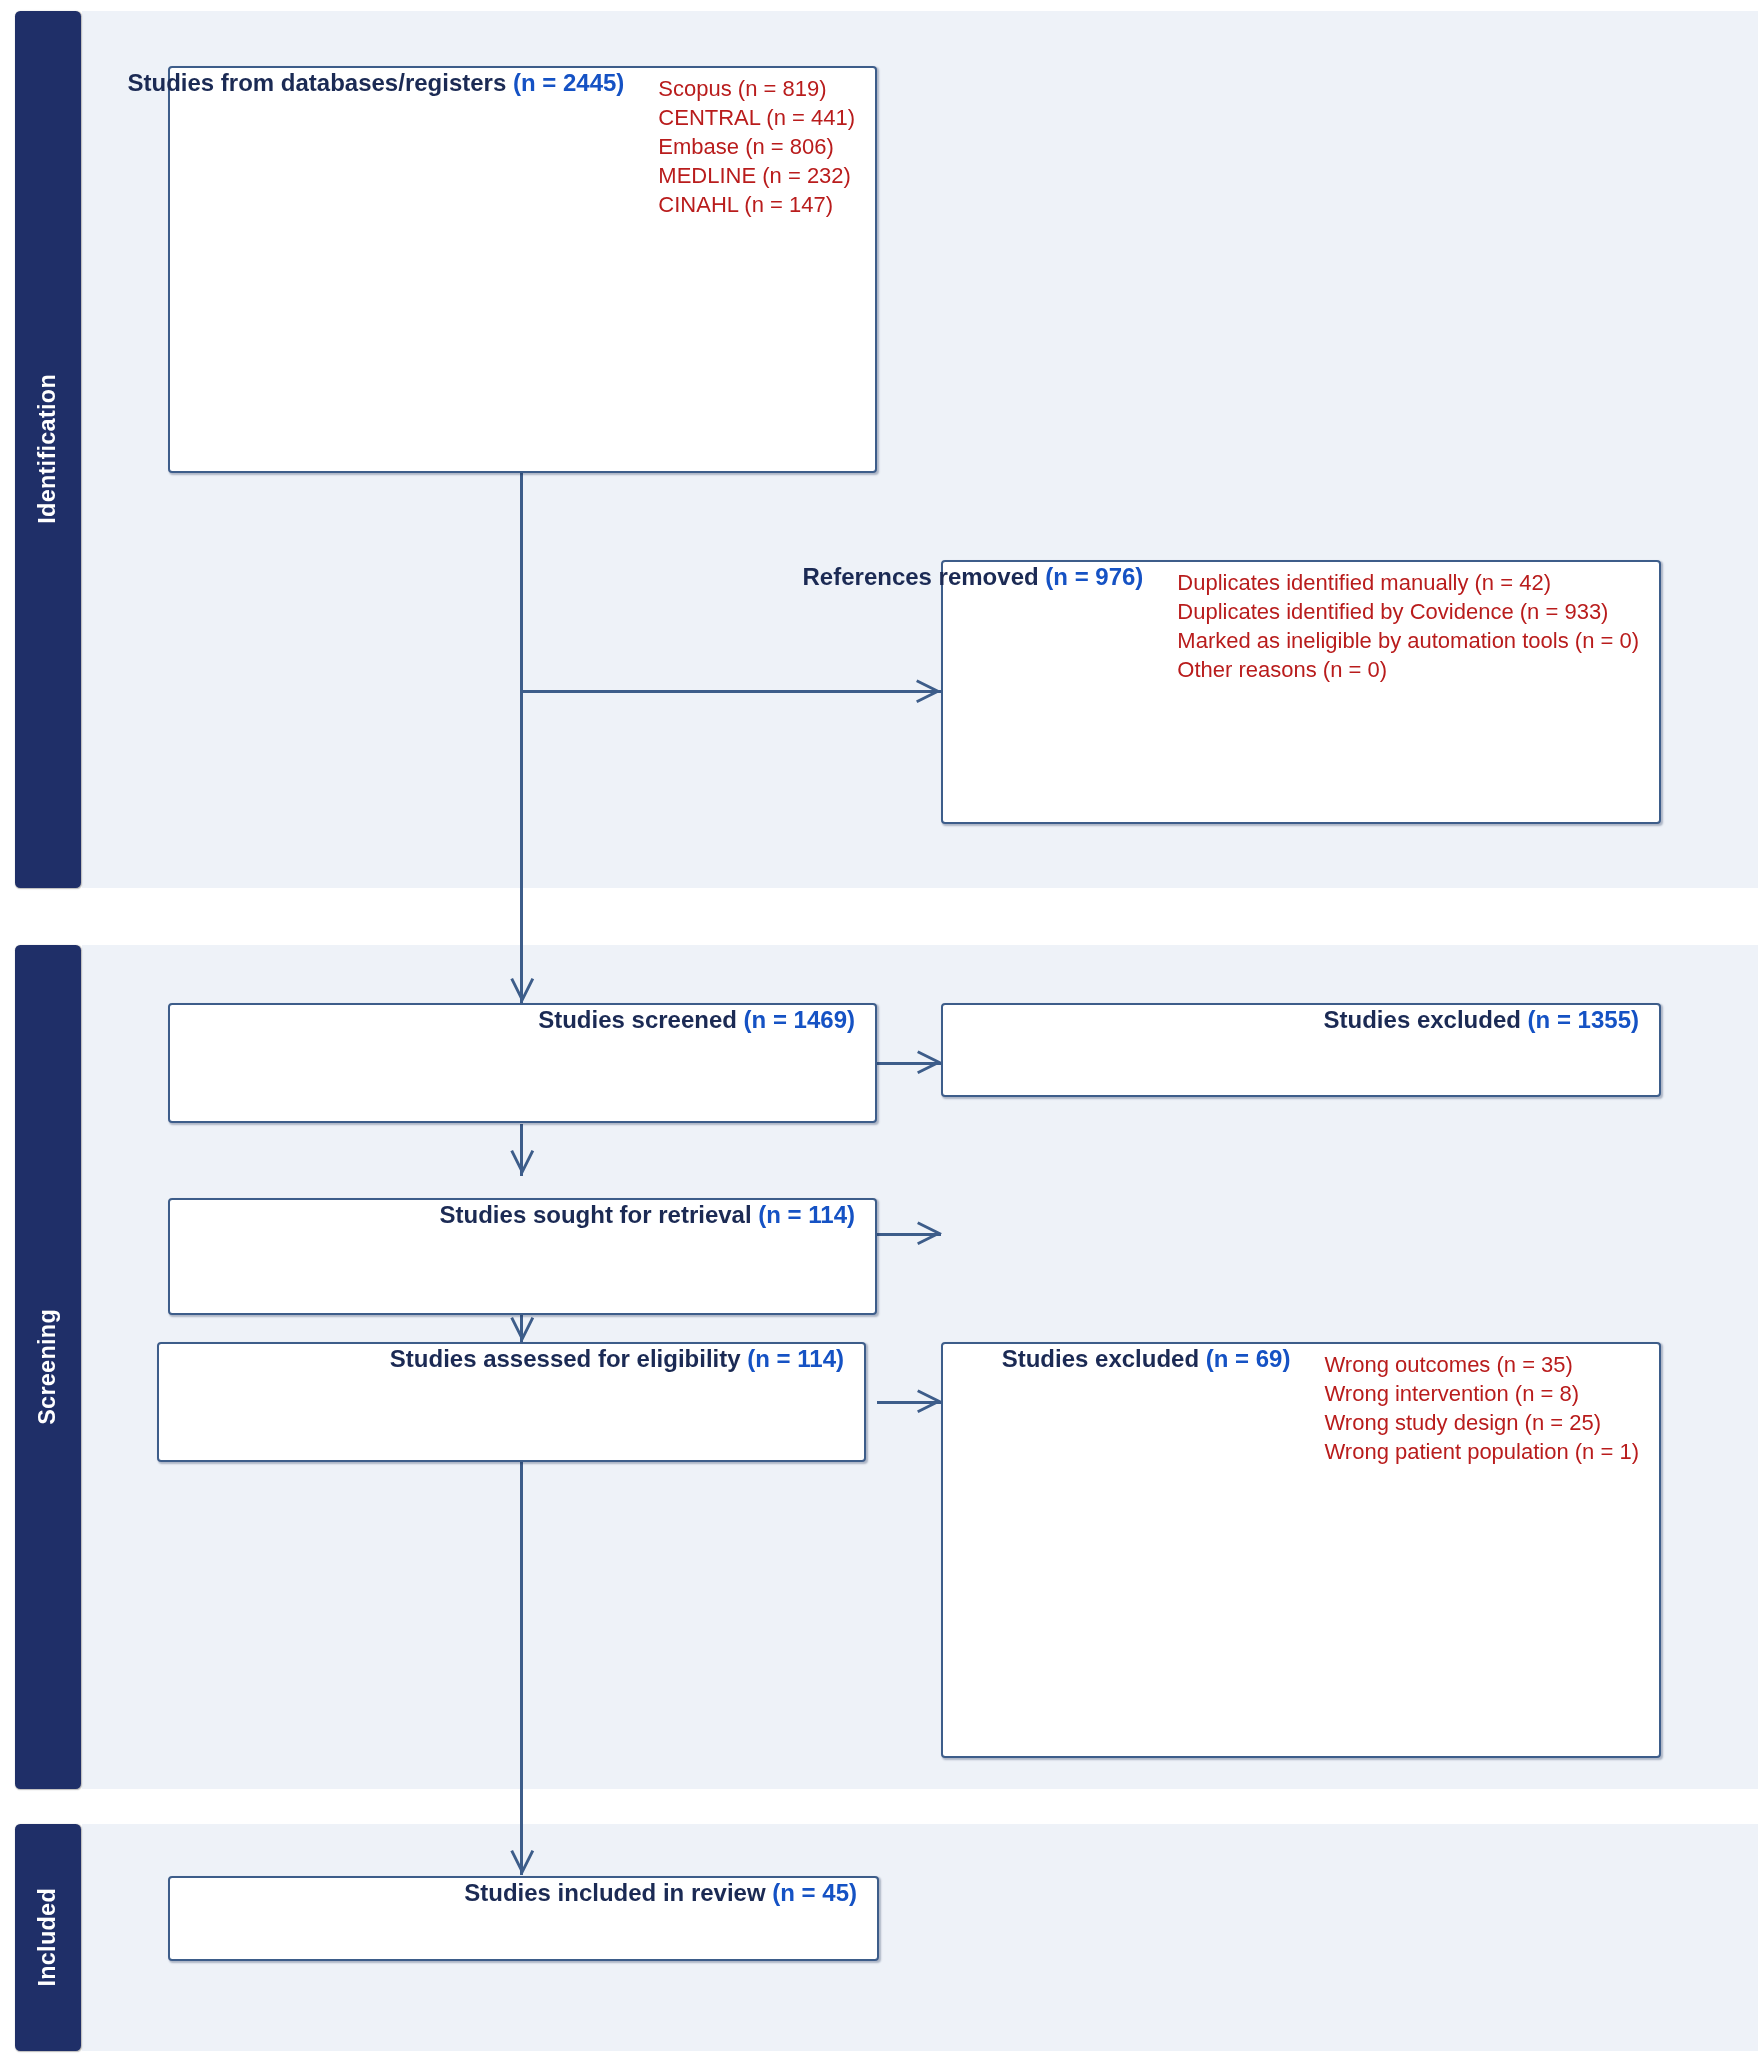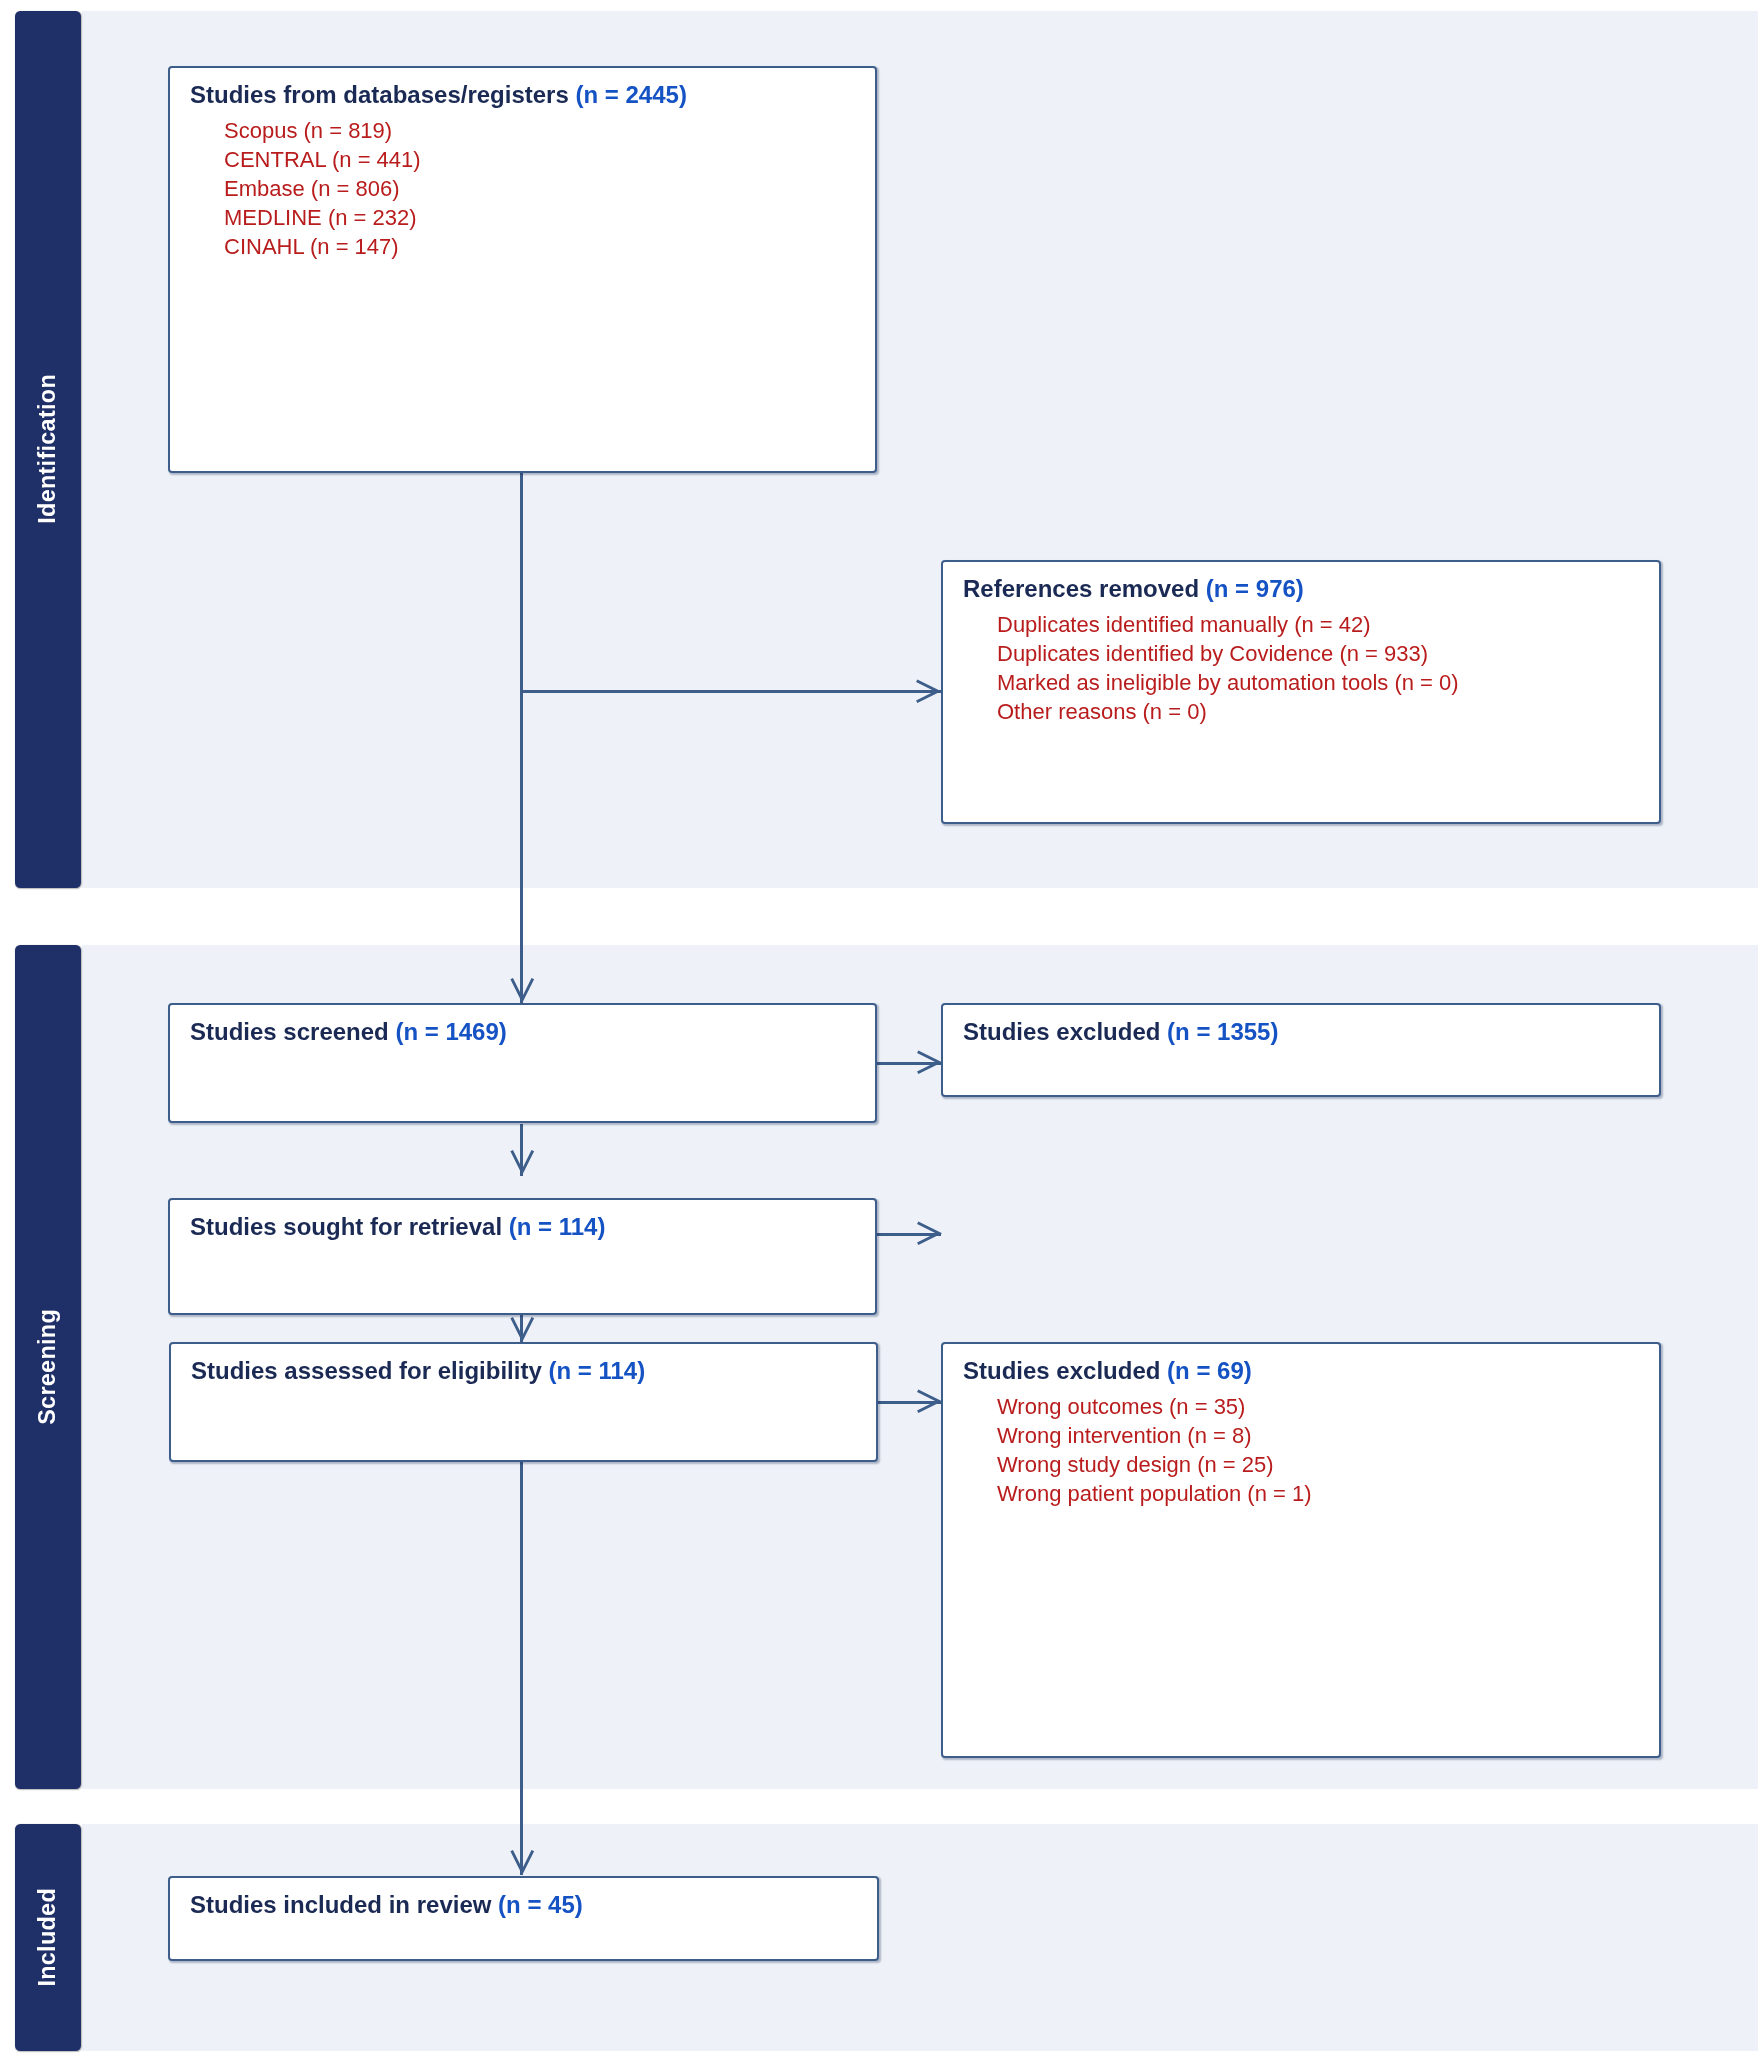--- a/index.html
+++ b/index.html
@@ -52,23 +52,23 @@
 
   
   .node{
     position:absolute;
     background:#ffffff;
     border:2.9px solid #3d5d8a;
     border-radius:4.1px;
     box-shadow:1.2px 1.8px 1.8px rgba(20,40,80,.30);
     box-sizing:border-box;
     display:flex;
-    flex-direction:column;
-    justify-content:flex-start;
-    padding:12px 20px;
+    flex-direction:row;
+    justify-content:flex-end;
+    padding:0 20px;
   }
   .node .headline{
     font-size:24px;
     font-weight:bold;
     color:#1b2a54;
     line-height:1.26;
     white-space:nowrap;
   }
   .node .headline .count{ color:#1552c4; }
   .node .sublist{
@@ -86,21 +86,21 @@
   }
 
   
   #node-databases   { left:168px;  top:66px;  width:709px; height:147px; }
   #node-databases   { height:147px; }
   #node-removed     { left:941px; top:560px;  width:720px; height:264px; }
   #node-screened    { left:168px;  top:1003px; width:709px; height:120px; }
   #node-excluded1   { left:941px; top:1003px; width:720px; height:94px; }
   #node-sought      { left:168px;  top:1198px; width:709px; height:117px; }
   #node-notretrieved{ left:941px; top:1175px; width:720px; height:117px; }
-  #node-eligibility { left:169px;  top:1342px; width:709px; height:120px; }
+  #node-eligibility { left:157px;  top:1342px; width:709px; height:120px; }
   #node-excluded2   { left:941px; top:1342px; width:720px; height:416px; }
   #node-included    { left:168px;  top:1876px; width:711px; height:85px; }
 
   
   #node-databases{ height:407px; }
 
   
   .line{ position:absolute; background:#3d5d8a; }
   .vline{ width:2.9px; }
   .hline{ height:2.9px; }

